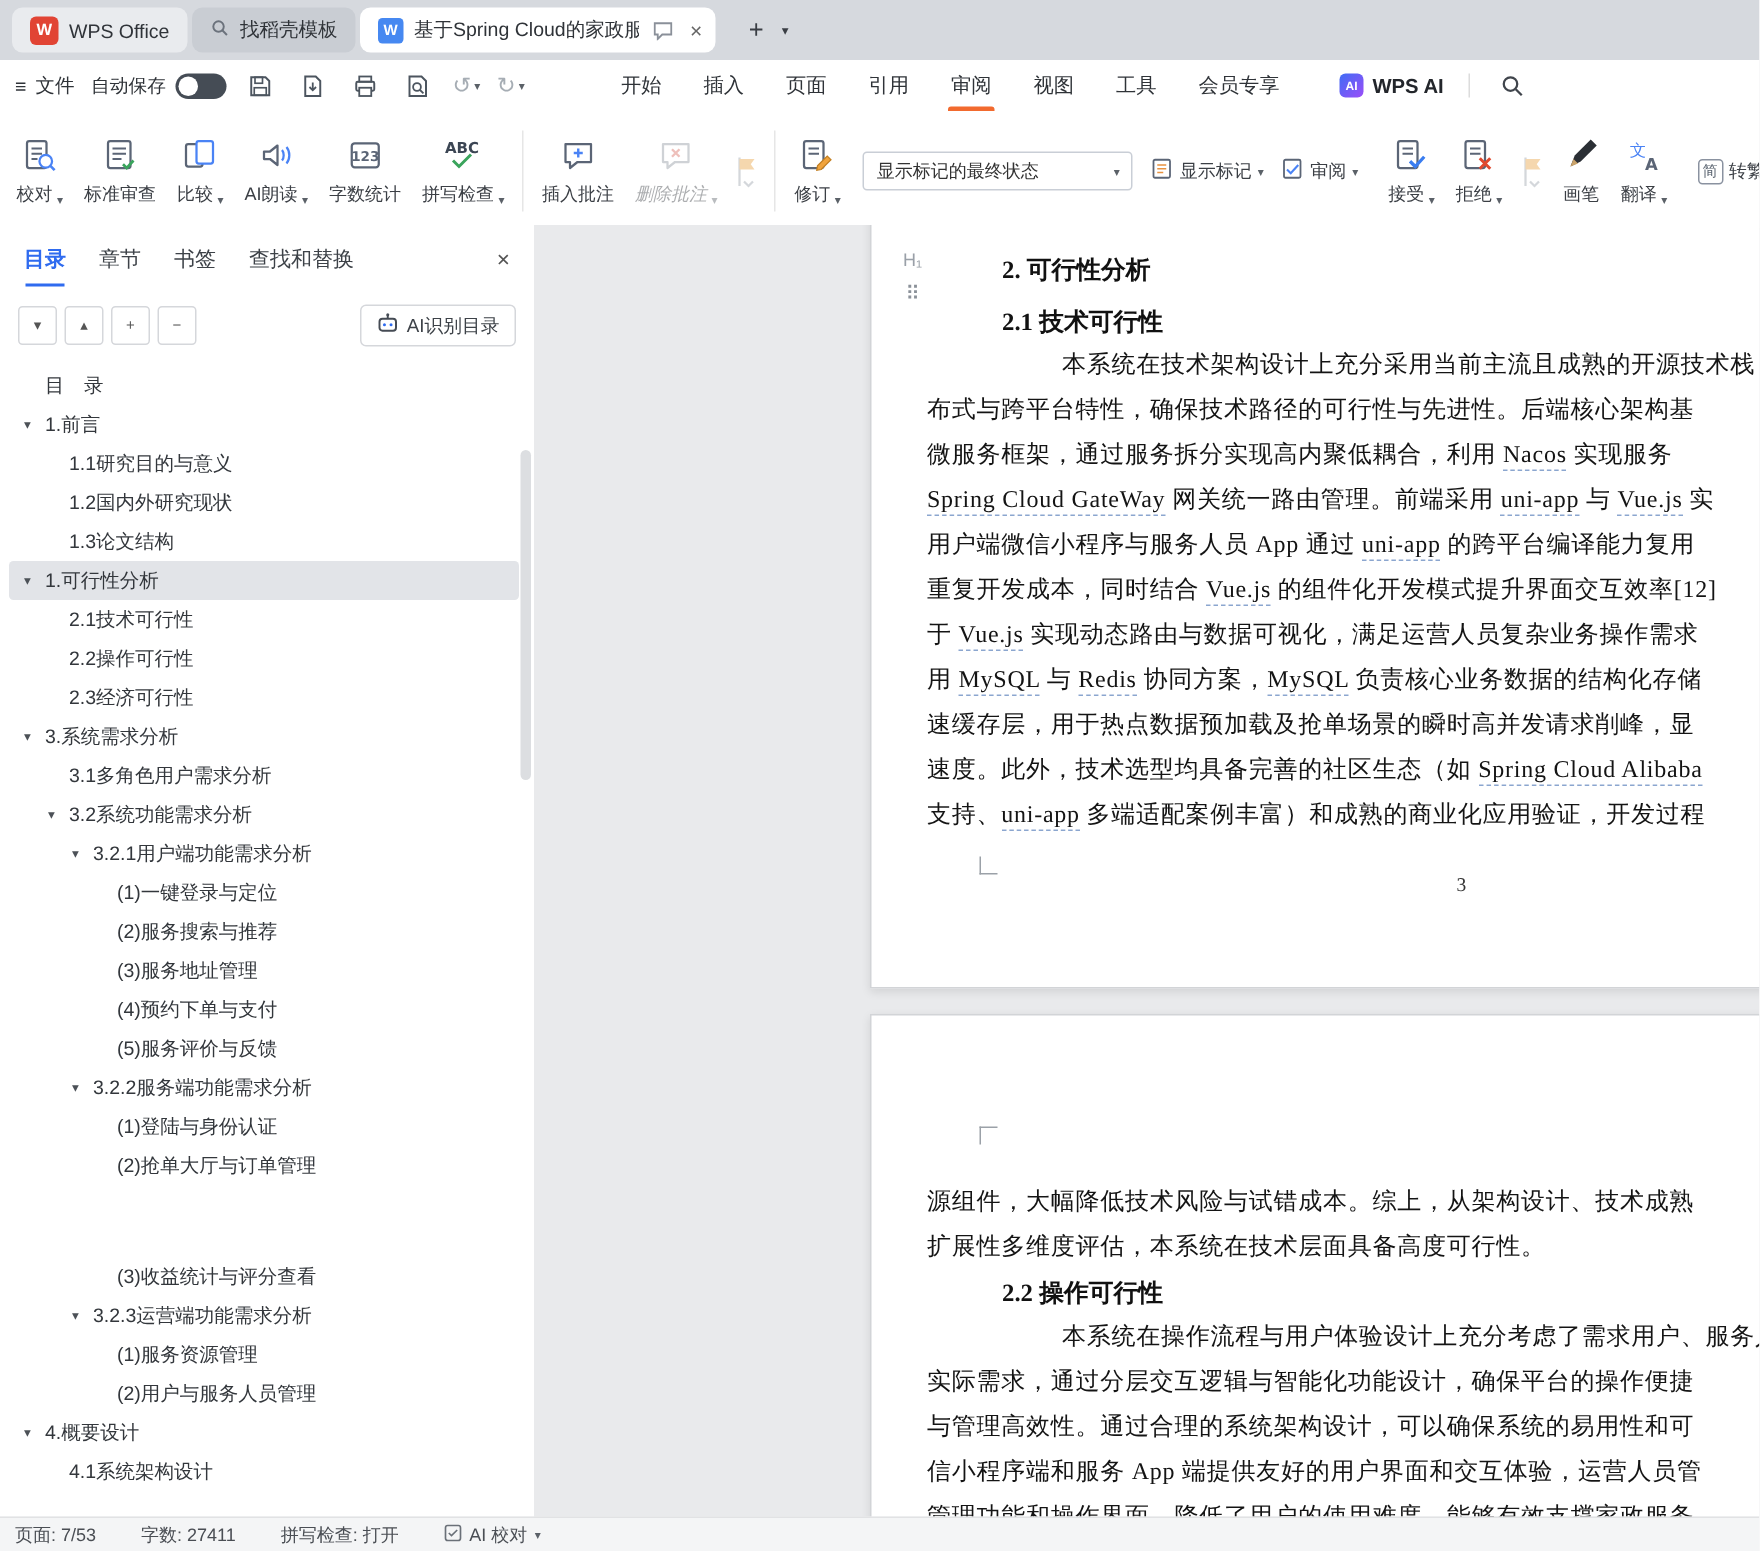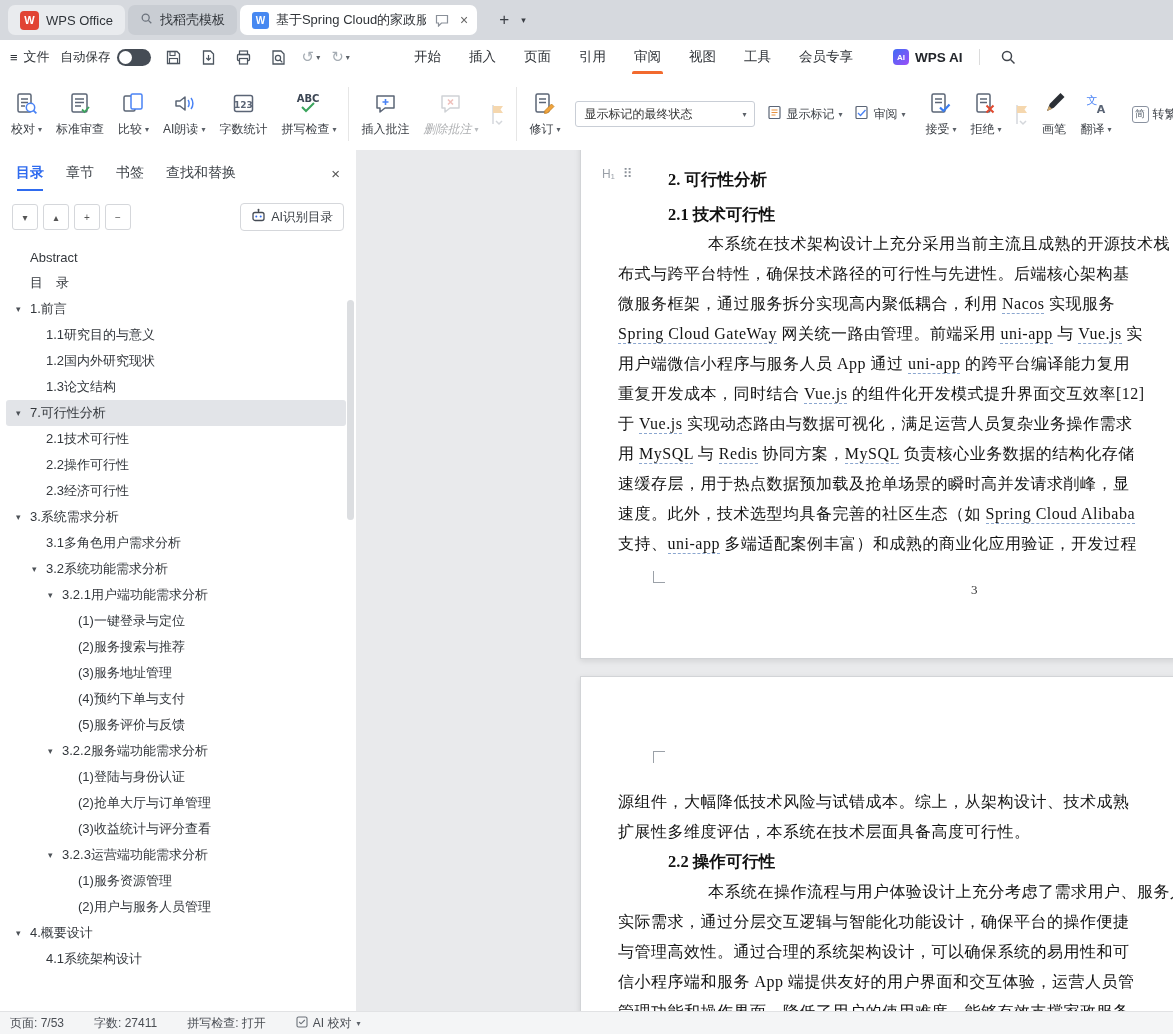--- a/index.html
+++ b/index.html
@@ -35,21 +35,21 @@
   .mb-tab.active::after{content:"";position:absolute;left:12px;right:12px;bottom:0;height:3px;background:#f26a2e;border-radius:2px 2px 0 0;}
   .mb-right{position:absolute;left:893px;top:0;bottom:0;display:flex;align-items:center;gap:16px;}
   .wpsai{display:flex;align-items:center;gap:6px;font-weight:700;font-size:13.5px;color:#23262b;}
   .wpsai-ic{width:16px;height:16px;border-radius:4px;background:linear-gradient(135deg,#3f6df5,#9b4df8);display:grid;place-items:center;color:#fff;font-size:8px;font-weight:700;}
   .mb-div{width:1px;height:16px;background:#dcdcdc;}
   
   .ribbon{position:absolute;top:74px;left:0;right:0;height:76px;background:#fff;border-bottom:1px solid #e2e3e5;display:flex;align-items:center;padding:2px 4px 0 4px;overflow:hidden;}
   .rb-group{display:flex;align-items:center;flex-shrink:0;}
   .rb-btn{display:flex;flex-direction:column;align-items:center;justify-content:center;gap:5px;padding:0 7px;height:66px;border-radius:4px;font-size:12px;color:#3b3f45;flex-shrink:0;white-space:nowrap;}
   .rb-ic{height:26px;display:flex;align-items:center;justify-content:center;}
-  .rb-label{display:flex;align-items:center;gap:3px;}
+  .rb-label{display:flex;align-items:flex-end;gap:3px;}
   .rb-sep{width:1px;height:54px;background:#e6e6e6;margin:0 5px;flex-shrink:0;}
   .rb-nav{display:flex;flex-direction:column;align-items:center;width:26px;flex-shrink:0;}
   .disabled{opacity:.42;font-style:italic;}
   .rb-col{display:flex;flex-direction:row;gap:7px;margin:0 8px;flex-shrink:0;}
   .rb-select{width:162px;height:24px;border:1px solid #c9ced6;border-radius:3px;display:flex;align-items:center;justify-content:space-between;padding:0 8px;font-size:12px;color:#333;background:#fff;}
   .rb-col-row{display:flex;gap:2px;}
   .rb-mini{display:flex;align-items:center;gap:4px;font-size:12px;color:#3b3f45;padding:2px 5px;border-radius:3px;white-space:nowrap;}
   .cv .rb-mini{padding:0 5px;}
   .cv-ic{width:15px;height:15px;border:1px solid #8a92a0;border-radius:3px;color:#5a6470;font-size:10px;display:grid;place-items:center;}
   .rb-edge{margin-left:auto;display:flex;flex-direction:column;gap:14px;color:#999;font-size:9px;padding:0 3px;flex-shrink:0;}
@@ -81,21 +81,21 @@
   .page1 .p-body{top:90px;}
   .page2 .pre{top:110px;}
   .page2 .b2{top:200px;}
   .dl{height:30px;line-height:30px;white-space:nowrap;}
   .dl.ind{padding-left:90px;}
   .sp{border-bottom:1px dashed #8ba6cf;padding-bottom:1px;}
   .pg-num{position:absolute;left:390px;top:443px;font-family:"Liberation Serif",serif;font-size:13px;color:#333;}
   .corner{position:absolute;width:11px;height:11px;}
   .c1{left:72px;top:432px;border-left:1px solid #9ba1a8;border-bottom:1px solid #9ba1a8;}
   .c2{left:72px;top:74px;border-left:1px solid #9ba1a8;border-top:1px solid #9ba1a8;}
-  .h-adorn{position:absolute;left:246px;top:16px;display:flex;align-items:center;gap:8px;z-index:3;}
+  .h-adorn{position:absolute;left:246px;top:16px;display:flex;align-items:center;gap:8px;z-index:3;flex-direction:column;}
   .h-tag{font-size:12px;color:#9aa0a8;}
   .h-drag{font-size:13px;color:#8b9199;}
   
   .statusbar{position:absolute;left:0;right:0;bottom:0;height:22px;background:#f4f5f6;border-top:1px solid #e1e2e4;display:flex;align-items:center;gap:30px;padding-left:10px;font-size:12px;color:#4a4e54;}
   .st{display:flex;align-items:center;gap:5px;white-space:nowrap;}
 </style>
 </head>
 <body>
 
 <div class="app">
@@ -404,41 +404,38 @@
               <path d="M7.5 1.8v2.7" stroke="#454b54" stroke-width="1.3"></path>
               <circle cx="7.5" cy="1.8" r="1" fill="#454b54"></circle>
               <circle cx="5.3" cy="8.5" r="1" fill="#2f6bef"></circle>
               <circle cx="9.7" cy="8.5" r="1" fill="#2f6bef"></circle>
             </svg></span>
         <span>AI识别目录</span>
       </span>
     </div>
     <div class="toc">
         <div class="toc-row" style="padding-left: 24px;">
-          <span class="toc-label">Abstract</span>
-        </div>
-        <div class="toc-row" style="padding-left: 24px;">
           <span class="toc-label">目　录</span>
         </div>
         <div class="toc-row" style="padding-left: 10px;">
           <span class="toc-arrow">▾</span>
           <span class="toc-label">1.前言</span>
         </div>
         <div class="toc-row" style="padding-left: 40px;">
           <span class="toc-label">1.1研究目的与意义</span>
         </div>
         <div class="toc-row" style="padding-left: 40px;">
           <span class="toc-label">1.2国内外研究现状</span>
         </div>
         <div class="toc-row" style="padding-left: 40px;">
           <span class="toc-label">1.3论文结构</span>
         </div>
         <div class="toc-row sel" style="padding-left: 10px;">
           <span class="toc-arrow">▾</span>
-          <span class="toc-label">7.可行性分析</span>
+          <span class="toc-label">1.可行性分析</span>
         </div>
         <div class="toc-row" style="padding-left: 40px;">
           <span class="toc-label">2.1技术可行性</span>
         </div>
         <div class="toc-row" style="padding-left: 40px;">
           <span class="toc-label">2.2操作可行性</span>
         </div>
         <div class="toc-row" style="padding-left: 40px;">
           <span class="toc-label">2.3经济可行性</span>
         </div>
@@ -475,21 +472,21 @@
         <div class="toc-row" style="padding-left: 42px;">
           <span class="toc-arrow">▾</span>
           <span class="toc-label">3.2.2服务端功能需求分析</span>
         </div>
         <div class="toc-row" style="padding-left: 72px; align-items: center;">
           <span class="toc-label">(1)登陆与身份认证</span>
         </div>
         <div class="toc-row" style="padding-left: 72px;">
           <span class="toc-label">(2)抢单大厅与订单管理</span>
         </div>
-        <div class="toc-row" style="padding-left: 72px;">
+        <div class="toc-row" style="padding-left: 72px; margin-top: 48px;">
           <span class="toc-label">(3)收益统计与评分查看</span>
         </div>
         <div class="toc-row" style="padding-left: 42px;">
           <span class="toc-arrow">▾</span>
           <span class="toc-label">3.2.3运营端功能需求分析</span>
         </div>
         <div class="toc-row" style="padding-left: 72px;">
           <span class="toc-label">(1)服务资源管理</span>
         </div>
         <div class="toc-row" style="padding-left: 72px;">

